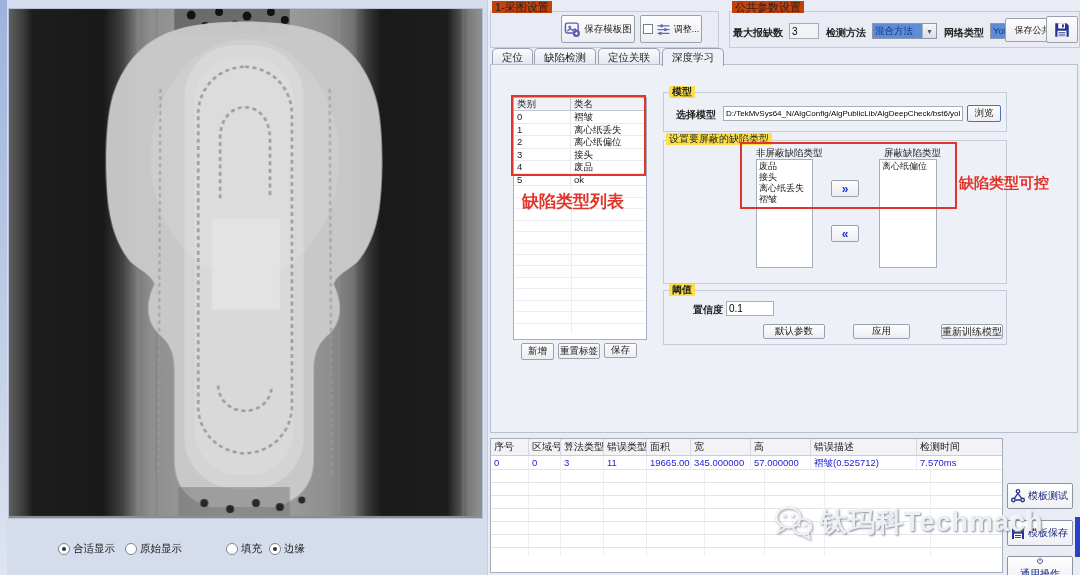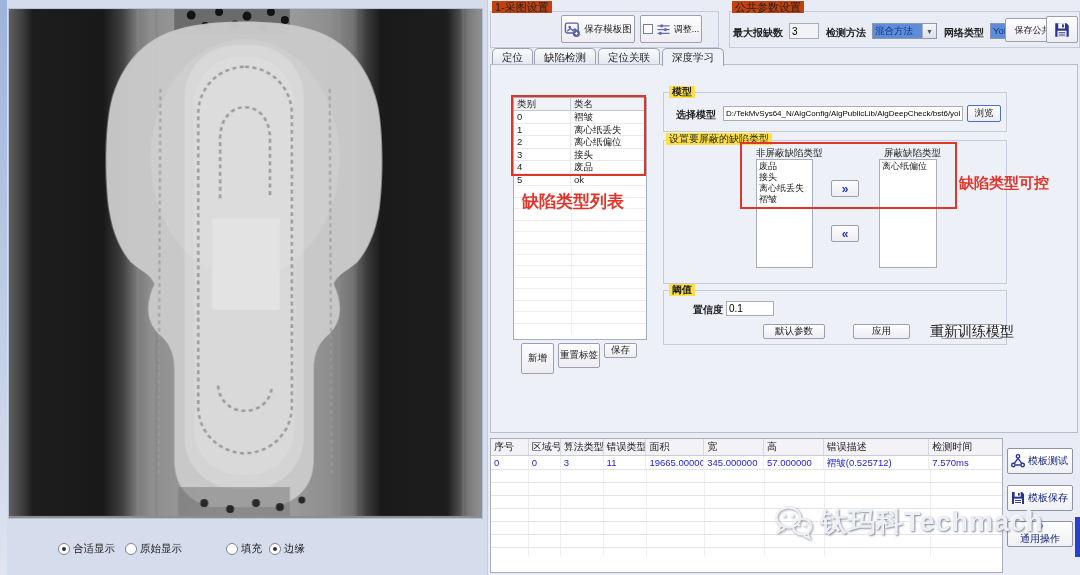--- a/index.html
+++ b/index.html
@@ -80,27 +80,27 @@
   .rtable .dcell{font-size:9.5px;line-height:13px;padding:0 3px;box-sizing:border-box;border-right:1px solid #eceef2;
                  color:#1b1bd4;overflow:hidden;white-space:nowrap;}
   .rtable .fill{height:86px;
       background-image:repeating-linear-gradient(to bottom,transparent 0 12px,#e2e4ea 12px 13px),
         linear-gradient(#eceef2,#eceef2),linear-gradient(#eceef2,#eceef2),linear-gradient(#eceef2,#eceef2),
         linear-gradient(#eceef2,#eceef2),linear-gradient(#eceef2,#eceef2),linear-gradient(#eceef2,#eceef2),
         linear-gradient(#eceef2,#eceef2),linear-gradient(#eceef2,#eceef2);
       background-size:auto,1px 100%,1px 100%,1px 100%,1px 100%,1px 100%,1px 100%,1px 100%,1px 100%;
       background-position:0 0,37px 0,69px 0,112px 0,155px 0,213px 0,273px 0,333px 0,439px 0;
       background-repeat:repeat,no-repeat,no-repeat,no-repeat,no-repeat,no-repeat,no-repeat,no-repeat,no-repeat;}
-  .c0{width:38px}.c1{width:32px}.c2{width:43px}.c3{width:43px}.c4{width:58px}
+  .c0{width:38px}.c1{width:32px}.c2{width:43px}.c3{width:43px}.c4{width:44px}
   .c5{width:60px}.c6{width:60px}.c7{width:106px}.c8{width:73px;border-right:none !important;}
 
   
   .side-btn{position:absolute;left:1007px;width:66px;height:26px;display:flex;align-items:center;gap:2px;
        background:linear-gradient(#ffffff,#eff0f4);border:1px solid #8d93a0;border-radius:2px;
-       font-size:10px;color:#10207a;padding:0 2px;box-sizing:border-box;}
+       font-size:10px;color:#10207a;padding:0 2px;box-sizing:border-box;margin-top:35px;}
   .blue-bar{left:1075px;top:517px;width:5px;height:40px;background:#2741cc;}
 
   .watermark{left:772px;top:496px;width:306px;height:52px;display:flex;align-items:center;gap:6px;
       z-index:40;pointer-events:none;
       color:#eceff5;font-size:27px;font-weight:bold;letter-spacing:1px;white-space:nowrap;
       text-shadow:1px 1px 2px rgba(110,115,128,.85),-1px -1px 1px rgba(255,255,255,.95);}
   .watermark svg{filter:drop-shadow(1px 1px 1px rgba(110,115,128,.8));flex:0 0 auto;}
 
   .checkbox{width:8px;height:8px;border:1px solid #777e8c;background:#fff;display:inline-block;}
 </style>
@@ -293,24 +293,24 @@
       </div>
     <div class="drow">
         <div class="dcell">5</div>
         <div class="dcell">ok</div>
       </div>
     <div class="fill"></div>
   </div>
   <div class="red-box" style="left:511px;top:95px;width:131px;height:77px;"></div>
   <div class="red-annot" style="left:522px;top:190px;font-size:17px;">缺陷类型列表</div>
 
-  <div class="btn" style="left:521px;top:343px;width:33px;height:31px;">
+  <div class="btn" style="left:521px;top:343px;width:33px;height:17px;">
       <span style="font-size:9.5px">新增</span>
     </div>
-  <div class="btn" style="left:558px;top:343px;width:42px;height:25px;">
+  <div class="btn" style="left:558px;top:343px;width:42px;height:16px;">
       <span style="font-size:9.5px">重置标签</span>
     </div>
   <div class="btn" style="left:604px;top:343px;width:33px;height:15px;">
       <span style="font-size:9.5px">保存</span>
     </div>
 
   <div class="gbox" style="left:663px;top:92px;width:342px;height:38px;"></div>
   <div class="glabel inpanel" style="left:669px;top:86px;font-weight:bold;font-size:10px;">模型</div>
   <div class="field-label" style="left:676px;top:108px;font-weight:bold;font-size:10px;">选择模型</div>
   <input class="tinput" style="left: 723px; top: 106px; width: 240px; height: 15px; font-size: 8px;" value="D:/TekMvSys64_N/AlgConfig/AlgPublicLib/AlgDeepCheck/bst6/yolov3.">
@@ -344,21 +344,21 @@
   <div class="glabel inpanel" style="left:669px;top:284px;font-weight:bold;font-size:10px;">阈值</div>
   <div class="field-label" style="left:693px;top:303px;font-weight:bold;font-size:10px;">置信度</div>
   <input class="tinput" style="left: 726px; top: 301px; width: 48px; height: 15px;" value="0.1">
   <div class="btn" style="left:763px;top:324px;width:62px;height:15px;">
       <span style="font-size:9.5px">默认参数</span>
     </div>
   <div class="btn" style="left:853px;top:324px;width:57px;height:15px;">
       <span style="font-size:9.5px">应用</span>
     </div>
   <div class="btn" style="left:941px;top:324px;width:62px;height:15px;">
-      <span style="font-size:14px">重新训练模型</span>
+      <span style="font-size:10px">重新训练模型</span>
     </div>
 
   <div class="abs rtable">
     <div class="hrow">
       <div class="hcell c0">序号</div>
       <div class="hcell c1">区域号</div>
       <div class="hcell c2">算法类型</div>
       <div class="hcell c3">错误类型</div>
       <div class="hcell c4">面积</div>
       <div class="hcell c5">宽</div>

